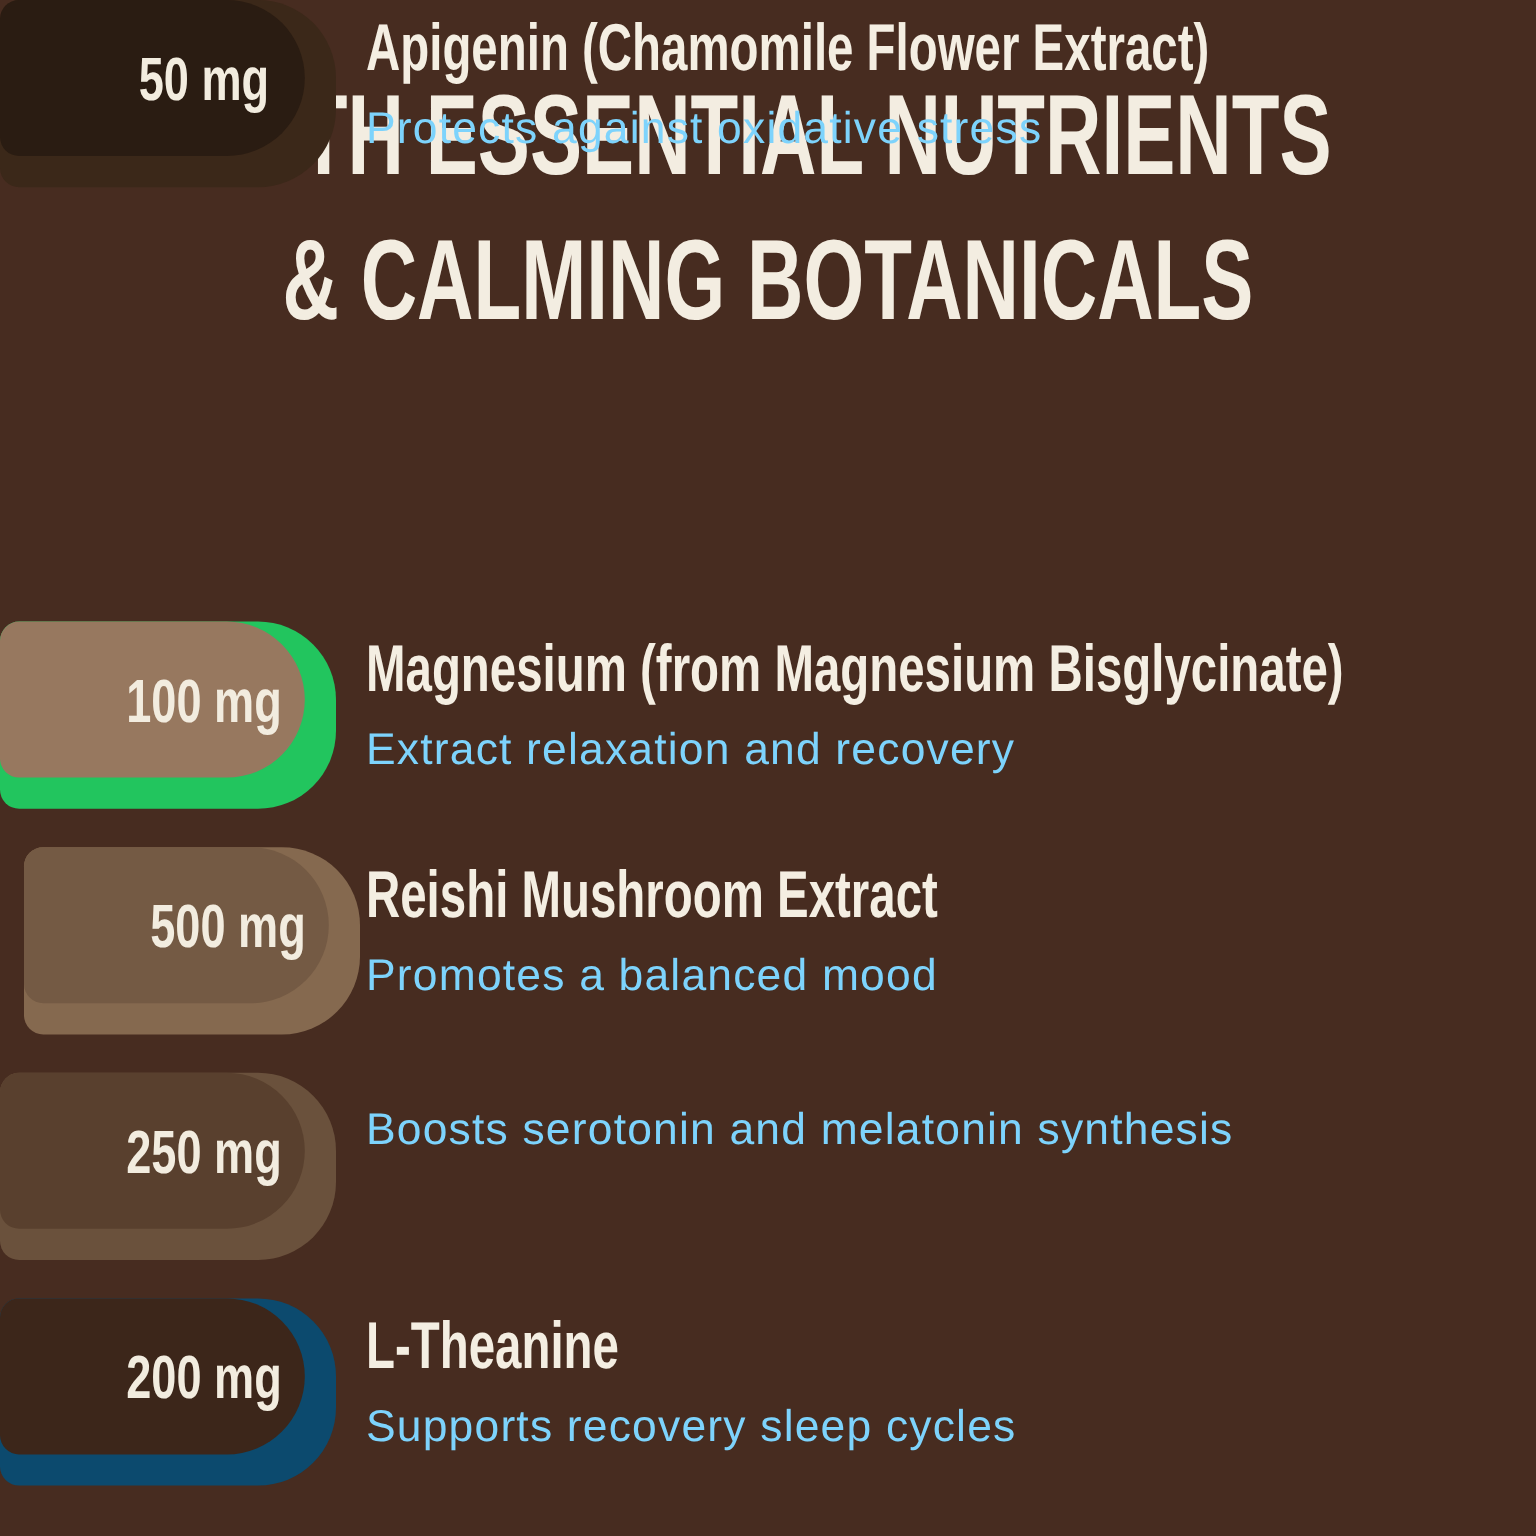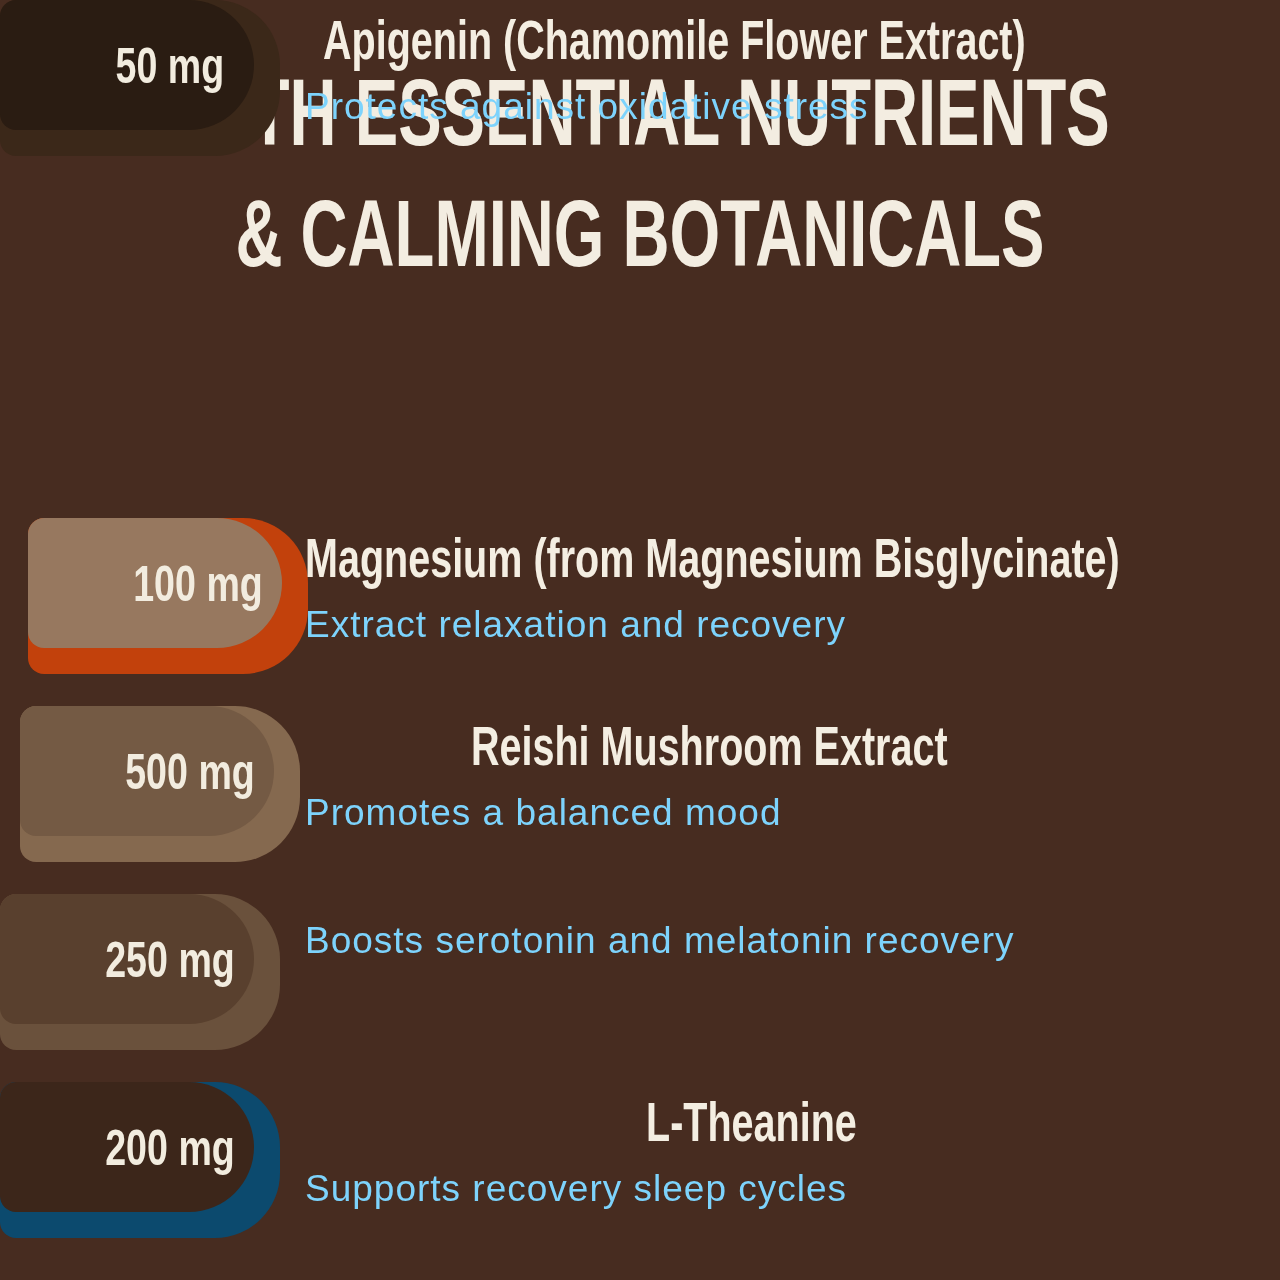--- a/index.html
+++ b/index.html
@@ -74,21 +74,20 @@
 
   .rowtext {
     position: absolute;
     left: 305px;
     top: 10px;
     width: 960px;
   }
   .ingname {
     height: 60px;
     line-height: 60px;
-    text-align: center;
   }
   .ingname span {
     display: inline-block;
     color: #f4eee2;
     font-weight: bold;
     font-size: 52px;
     transform: scaleX(0.76) scaleY(1.06);
     transform-origin: 0 50%;
     white-space: nowrap;
   }
@@ -104,21 +103,21 @@
 <body>
 
 <div id="canvas" style="background: rgb(71, 44, 32);">
 
   <div class="headline">
     <div>WITH ESSENTIAL NUTRIENTS</div>
     <div>&amp; CALMING BOTANICALS</div>
   </div>
 
   <div class="row">
-    <div class="badge-outer" style="background-color: #c2410c; margin-left: 28px;">
+    <div class="badge-outer" style="background-color: #22c55e;">
       <div class="badge-inner" style="background-color: rgb(151, 120, 95);">
         <span class="dose">100 mg</span>
       </div>
     </div>
     <div class="rowtext">
       <div class="ingname"><span>Magnesium (from Magnesium Bisglycinate)</span></div>
       <div class="ingdesc">Extract relaxation and recovery</div>
     </div>
   </div>
 
@@ -134,21 +133,21 @@
     </div>
   </div>
 
   <div class="row">
     <div class="badge-outer" style="background-color: rgb(106, 81, 60);">
       <div class="badge-inner" style="background-color: rgb(89, 64, 46);">
         <span class="dose">250 mg</span>
       </div>
     </div>
     <div class="rowtext">
-      <div class="ingdesc">Boosts serotonin and melatonin recovery</div>
+      <div class="ingdesc">Boosts serotonin and melatonin synthesis</div>
     </div>
   </div>
 
   <div class="row">
     <div class="badge-outer" style="background-color: #0c4a6e;">
       <div class="badge-inner" style="background-color: rgb(60, 38, 26);">
         <span class="dose">200 mg</span>
       </div>
     </div>
     <div class="rowtext">

